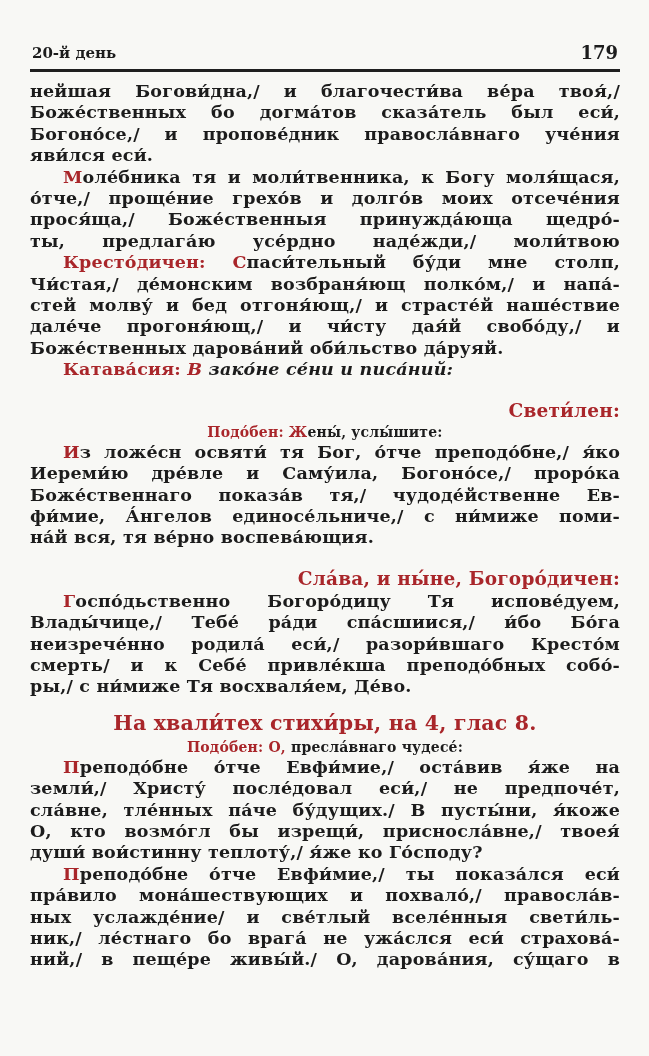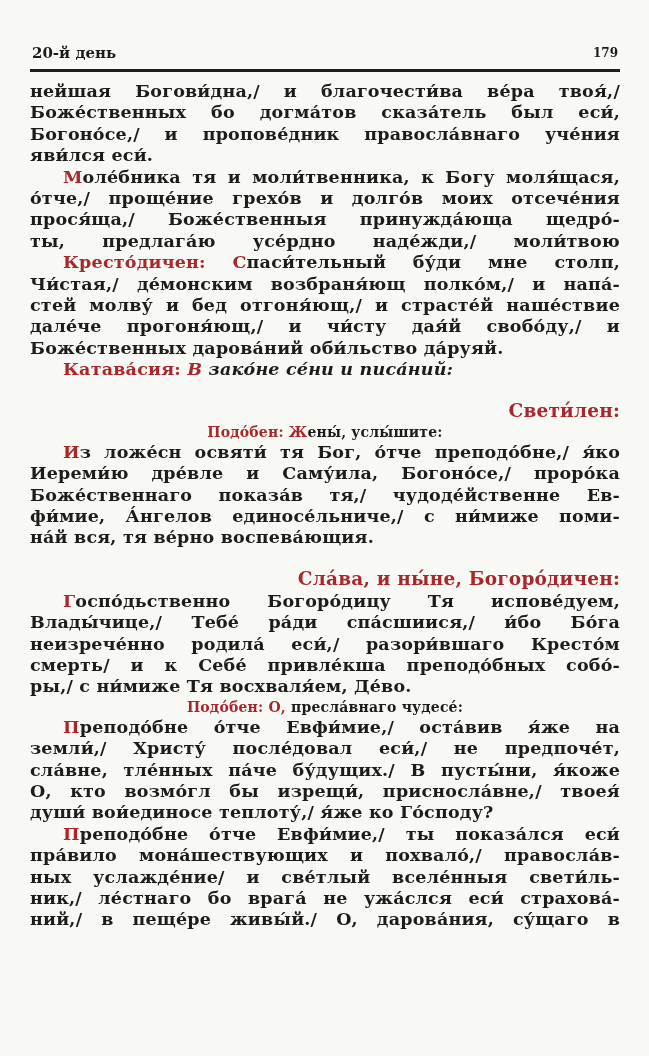--- a/index.html
+++ b/index.html
@@ -18,21 +18,21 @@
     overflow:hidden;
     font-family:"DejaVu Serif","Liberation Serif",serif;
     font-weight:700;
   }
   .header{
     display:flex;justify-content:space-between;align-items:flex-end;
     font-size:15px;line-height:18px;
     padding:0 2px 7px 2px;
     gap:46px;
   }
-  .header .pgnum{font-size:12px;margin-left:47px;}
+  .header .pgnum{font-size:18px;margin-left:47px;}
   .rule{border-top:3px solid #1f1f1f;margin-bottom:9px;}
   .content{font-size:17.5px;line-height:21.4px;letter-spacing:0.2px;}
   .line{
     text-align:justify;
     text-align-last:justify;
   }
   .line.last{text-align-last:left;}
   .line.indent{text-indent:33px;}
   .red{color:var(--red);}
   .it{font-style:italic;}
@@ -80,25 +80,26 @@
       <div class="line"><span>Иереми́ю дре́вле и Саму́ила, Богоно́се,/ проро́ка</span></div>
       <div class="line"><span>Боже́ственнаго показа́в тя,/ чудоде́йственне Ев-</span></div>
       <div class="line"><span>фи́мие, А́нгелов единосе́льниче,/ с ни́миже поми-</span></div>
       <div class="line last"><span>на́й вся, тя ве́рно воспева́ющия.</span></div>
       <div class="heading-md"><span class="red">Сла́ва, и ны́не, Богоро́дичен:</span></div>
       <div class="line indent"><span class="red">Г</span><span>оспо́дьственно Богоро́дицу Тя испове́дуем,</span></div>
       <div class="line"><span>Влады́чице,/ Тебе́ ра́ди спа́сшиися,/ и́бо Бо́га</span></div>
       <div class="line"><span>неизрече́нно родила́ еси́,/ разори́вшаго Кресто́м</span></div>
       <div class="line"><span>смерть/ и к Себе́ привле́кша преподо́бных собо́-</span></div>
       <div class="line last"><span>ры,/ с ни́миже Тя восхваля́ем, Де́во.</span></div>
+      <div class="heading-lg"><span class="red">На хвали́тех стихи́ры, на 4, глас 8.</span></div>
       <div class="subhead"><span class="red">Подо́бен: О, </span><span>пресла́внаго чудесе́:</span></div>
       <div class="line indent"><span class="red">П</span><span>реподо́бне о́тче Евфи́мие,/ оста́вив я́же на</span></div>
       <div class="line"><span>земли́,/ Христу́ после́довал еси́,/ не предпоче́т,</span></div>
       <div class="line"><span>сла́вне, тле́нных па́че бу́дущих./ В пусты́ни, я́коже</span></div>
       <div class="line"><span>О, кто возмо́гл бы изрещи́, присносла́вне,/ твоея́</span></div>
-      <div class="line last"><span>души́ вои́единосе теплоту́,/ я́же ко Го́споду?</span></div>
+      <div class="line last"><span>души́ вои́стинну теплоту́,/ я́же ко Го́споду?</span></div>
       <div class="line indent"><span class="red">П</span><span>реподо́бне о́тче Евфи́мие,/ ты показа́лся еси́</span></div>
       <div class="line"><span>пра́вило мона́шествующих и похвало́,/ правосла́в-</span></div>
       <div class="line"><span>ных услажде́ние/ и све́тлый вселе́нныя свети́ль-</span></div>
       <div class="line"><span>ник,/ ле́стнаго бо врага́ не ужа́слся еси́ страхова́-</span></div>
       <div class="line"><span>ний,/ в пеще́ре живы́й./ О, дарова́ния, су́щаго в</span></div>
     </div>
 </div>
 
 </body></html>

